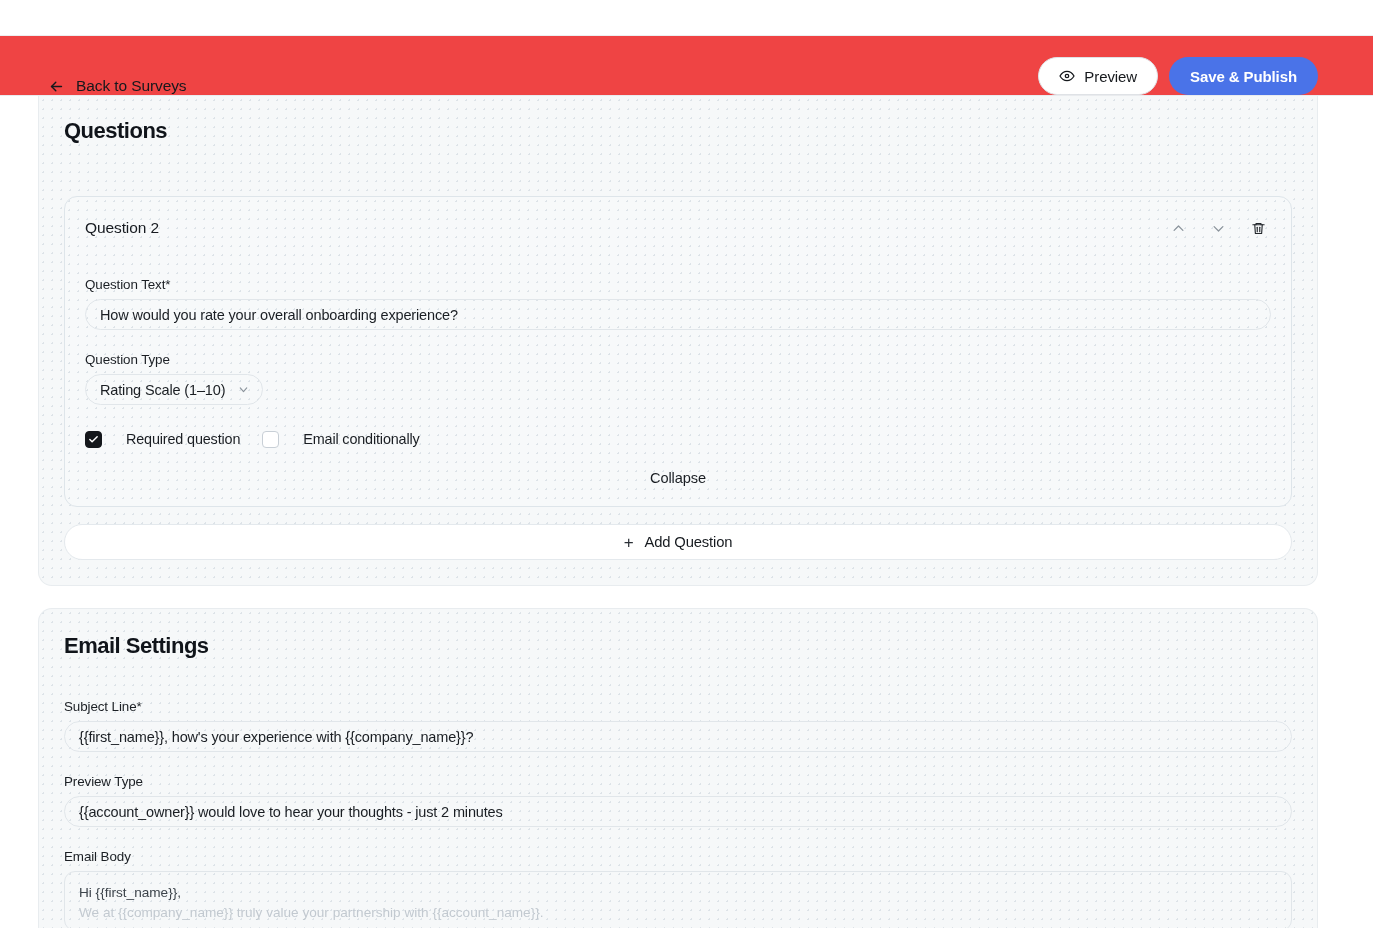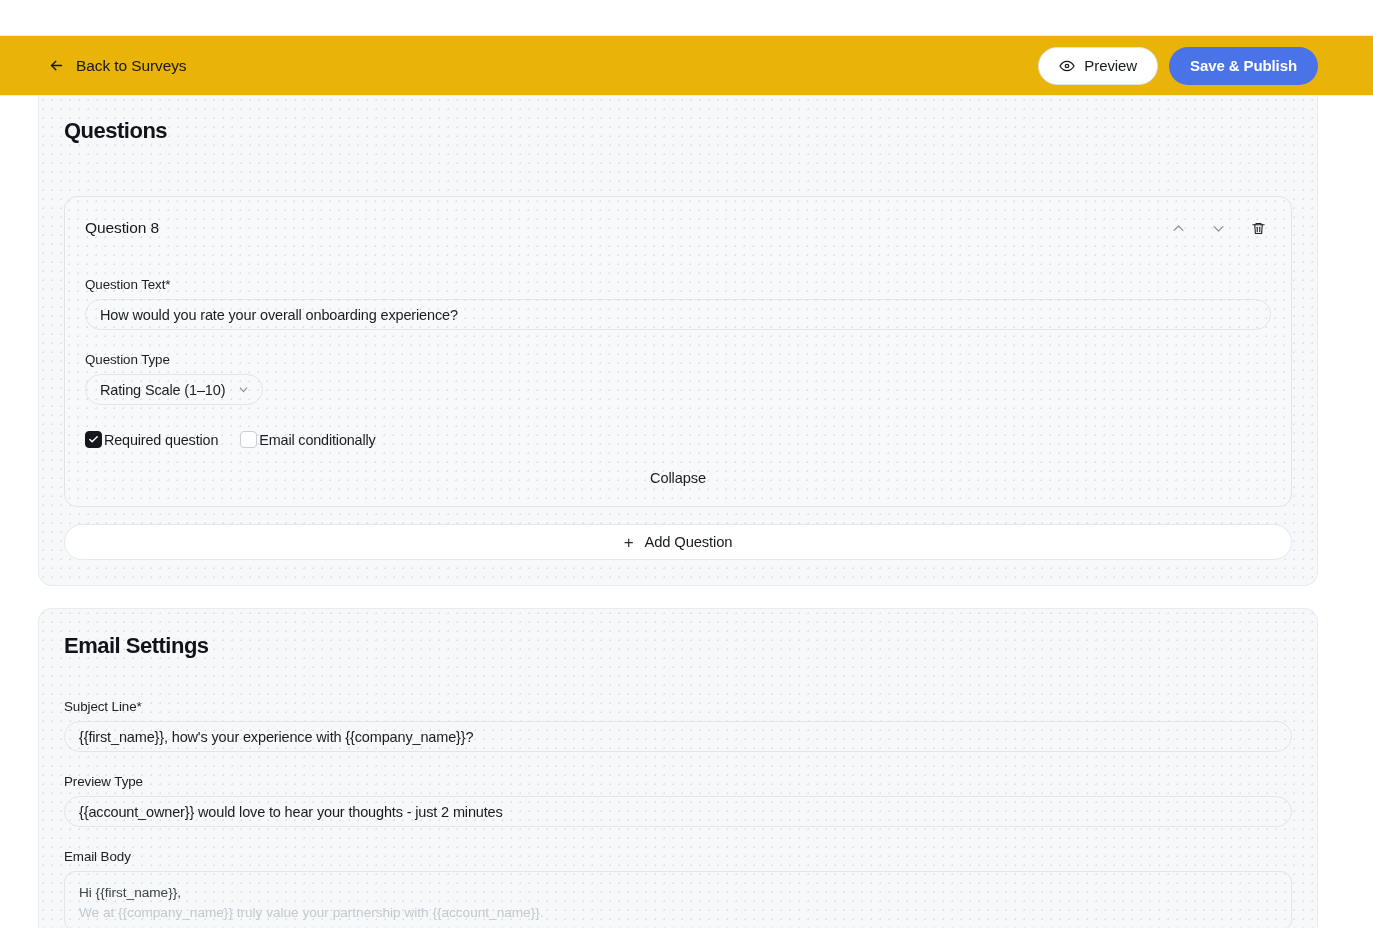--- a/index.html
+++ b/index.html
@@ -20,24 +20,24 @@
   
   .top-strip {
     height: 36px;
     background: #ffffff;
     border-bottom: 1px solid #eceef0;
   }
 
   
   .app-header {
     height: 60px;
-    background: #eab308;
+    background: #ef4444;
     border-bottom: 1px solid #e9ebee;
     display: flex;
-    align-items: center;
+    align-items: flex-end;
     padding: 0 55px 0 48px;
   }
 
   .back-link {
     display: flex;
     align-items: center;
     gap: 11px;
     font-size: 15.5px;
     color: #15181c;
     cursor: pointer;
@@ -197,22 +197,21 @@
   .select-pill .chev { color: #8b949c; display: flex; }
 
   .checkbox-row {
     display: flex;
     align-items: center;
     gap: 22px;
     margin-top: 26px;
   }
   .cb-item {
     display: flex;
-    align-items: center;
-    gap: 2px;
+    gap: 24px;
     cursor: pointer;
     font-size: 14.4px;
     color: #191d22;
     letter-spacing: -0.15px;
   }
   .cb-box {
     width: 17px;
     height: 17px;
     border-radius: 4px;
     border: 1px solid #c8cfd6;
@@ -316,21 +315,21 @@
   </div>
 </div>
 
 <div class="page-body">
 
   <div class="panel panel-questions">
     <div class="section-title">Questions</div>
 
     <div class="question-card">
       <div class="q-head">
-        <div class="q-title">Question 8</div>
+        <div class="q-title">Question 2</div>
         <div class="q-tools">
           <div class="icon-btn">
             <svg width="15" height="15" viewBox="0 0 24 24" fill="none" stroke="currentColor" stroke-width="2" stroke-linecap="round" stroke-linejoin="round">
                 <polyline points="5 15 12 8 19 15"></polyline>
               </svg>
           </div>
           <div class="icon-btn">
             <svg width="15" height="15" viewBox="0 0 24 24" fill="none" stroke="currentColor" stroke-width="2" stroke-linecap="round" stroke-linejoin="round">
                 <polyline points="5 9 12 16 19 9"></polyline>
               </svg>

